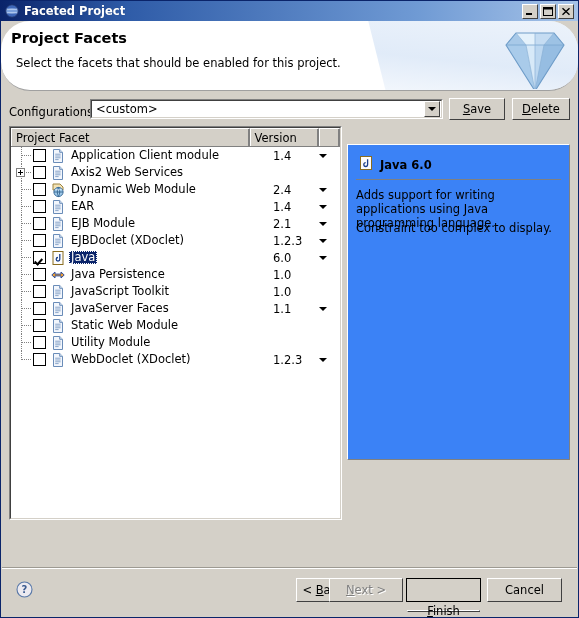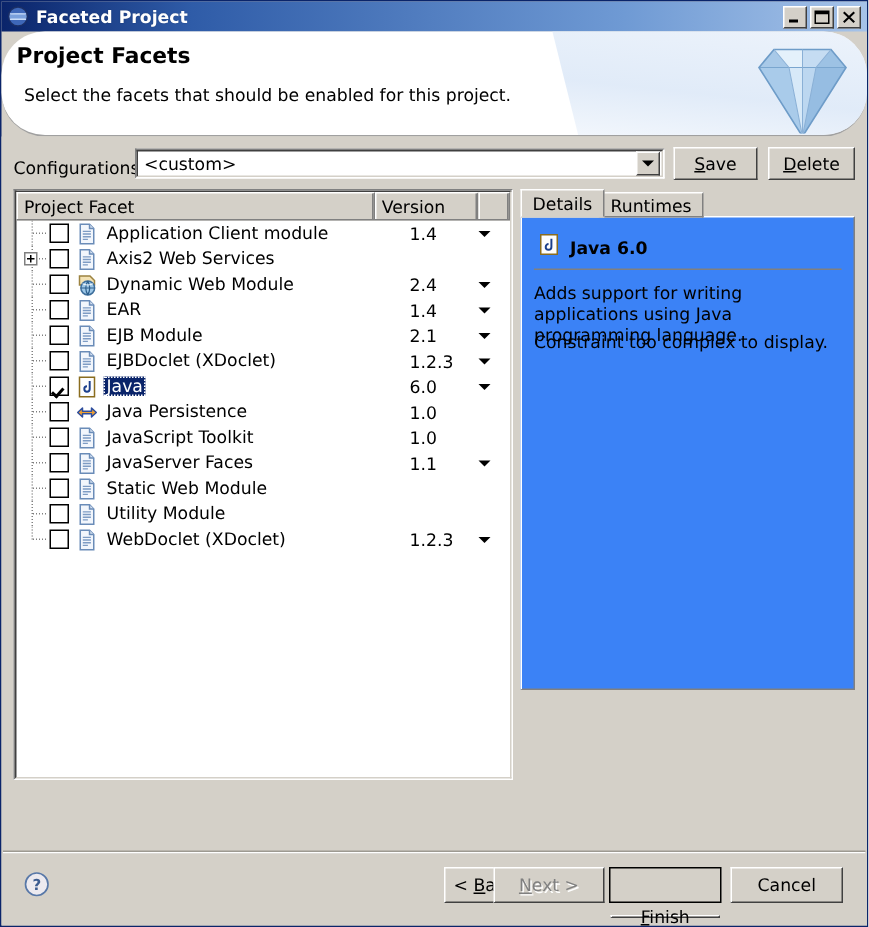--- a/index.html
+++ b/index.html
@@ -708,24 +708,20 @@
                 <path d="M5.2 6.2h5.4M5.2 8h5.4M5.2 9.8h5.4M5.2 11.6h3.4" stroke="#7e9cc4" stroke-width="0.9"></path>
               </svg></span>
             <span class="flabel">WebDoclet (XDoclet)</span>
             <span class="ver">1.2.3</span>
             <i class="ver-arrow"></i>
           </div>
         </div>
     </div>
   </div>
 
-  <div class="tabs">
-    <div class="tab active" id="tab-0" style="left:0;">Details</div>
-    <div class="tab inactive" id="tab-1" style="left:52px;">Runtimes</div>
-  </div>
 
   <div class="details-box">
     <div class="det-title">
       <span>
         <svg width="16" height="16" viewBox="0 0 16 16">
           <rect x="2.5" y="1.5" width="11" height="13" fill="#fdfdfd" stroke="#8a6d1f" stroke-width="1"></rect>
           <path d="M9.6 4.2 v5.4 a1.9 1.9 0 1 1 -1.9 -1.9" fill="none" stroke="#1b3f8b" stroke-width="1.3"></path>
         </svg>
       </span>
       <span>Java 6.0</span>

